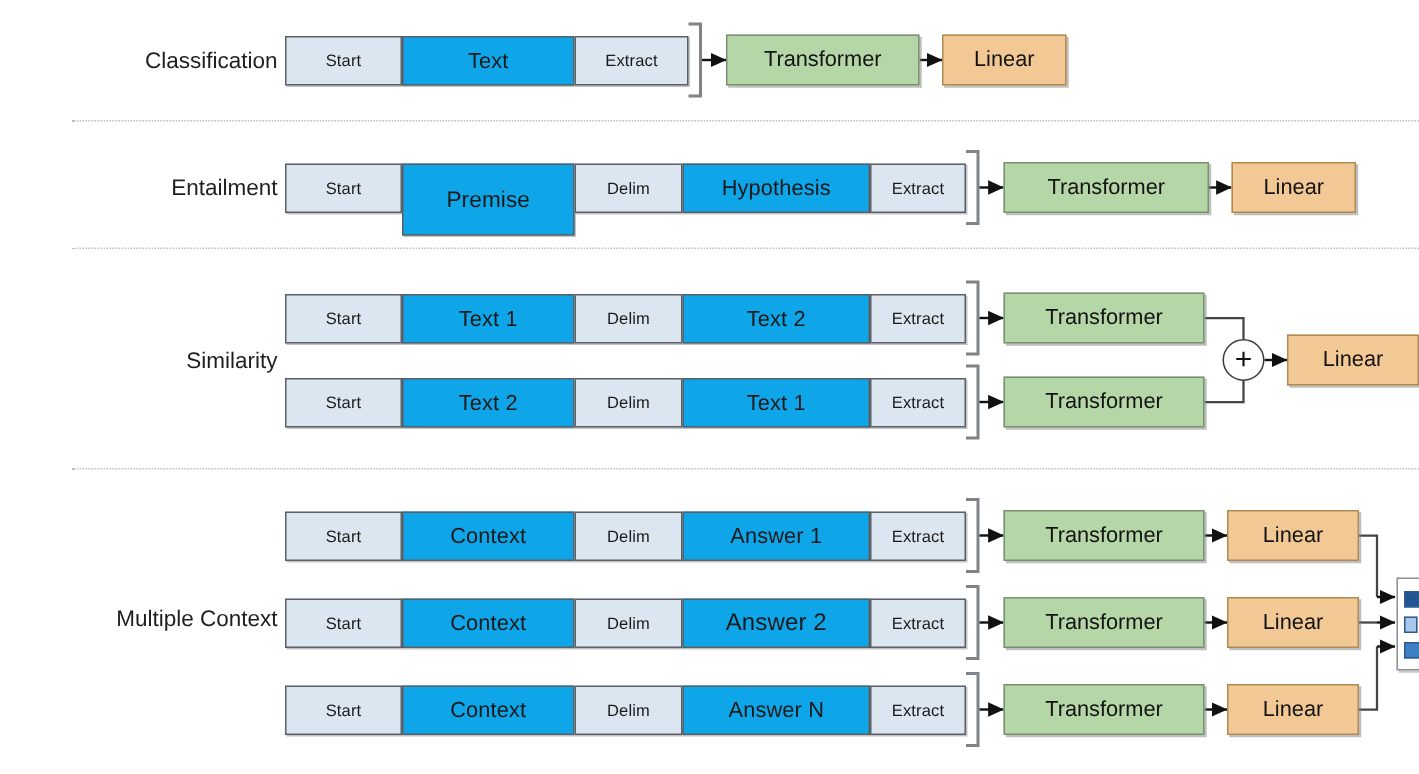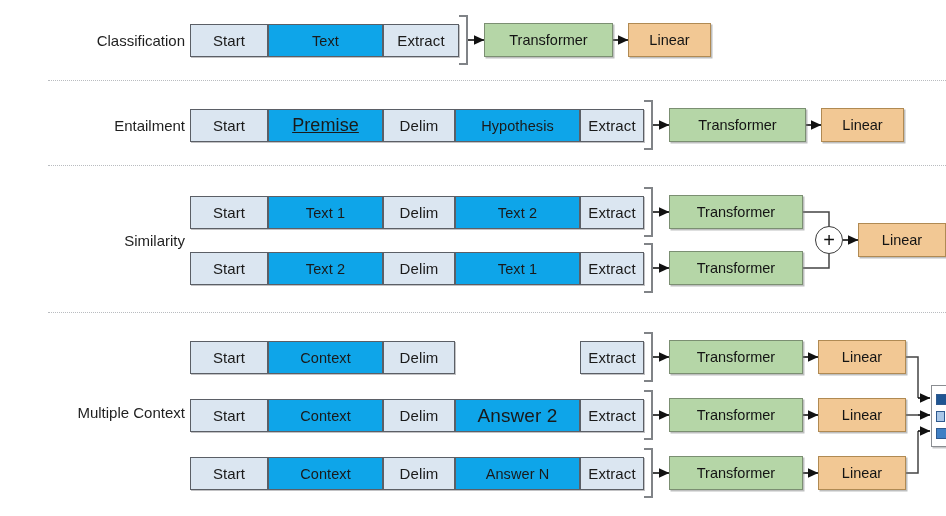--- a/index.html
+++ b/index.html
@@ -22,21 +22,21 @@
     line-height:1;
   }
 
   .tokbox{
     position:absolute;
     box-sizing:border-box;
     border:1px solid #5b5f66;
     display:flex;
     align-items:center;
     justify-content:center;
-    font-size:15px;
+    font-size:11px;
     color:#1a1a1a;
     letter-spacing:.1px;
     box-shadow:1px 1px 0 rgba(120,120,125,.45);
   }
   .tok-blue{background:#dbe6f1;}
   .tok-purple{background:#0ea5e9;}
 
   .modbox{
     position:absolute;
     box-sizing:border-box;
@@ -134,21 +134,21 @@
 
   <div class="row-label" style="left:0;top:33px;width:145px;">Classification</div>
   <div class="tokbox tok-blue" style="left:150px;top:24px;width:78px;height:33px;">Start</div>
   <div class="tokbox tok-purple" style="left:228px;top:24px;width:115px;height:33px;font-size:14.5px;">Text</div>
   <div class="tokbox tok-blue" style="left:343px;top:24px;width:76px;height:33px;">Extract</div>
   <div class="modbox mod-green" style="left:444px;top:23px;width:129px;height:34px;">Transformer</div>
   <div class="modbox mod-orange" style="left:588px;top:23px;width:83px;height:34px;">Linear</div>
 
   <div class="row-label" style="left:0;top:118px;width:145px;">Entailment</div>
   <div class="tokbox tok-blue" style="left:150px;top:109px;width:78px;height:33px;">Start</div>
-  <div class="tokbox tok-purple" style="left:228px;top:109px;width:115px;height:33px;font-size:18px;text-decoration:underline;">Premise</div>
+  <div class="tokbox tok-purple" style="left:228px;top:109px;width:115px;height:48px;font-size:15px;">Premise</div>
   <div class="tokbox tok-blue" style="left:343px;top:109px;width:72px;height:33px;">Delim</div>
   <div class="tokbox tok-purple" style="left:415px;top:109px;width:125px;height:33px;font-size:14.5px;">Hypothesis</div>
   <div class="tokbox tok-blue" style="left:540px;top:109px;width:64px;height:33px;">Extract</div>
   <div class="modbox mod-green" style="left:629px;top:108px;width:137px;height:34px;">Transformer</div>
   <div class="modbox mod-orange" style="left:781px;top:108px;width:83px;height:34px;">Linear</div>
 
   <div class="row-label" style="left:0;top:233px;width:145px;">Similarity</div>
 
   <div class="tokbox tok-blue" style="left:150px;top:196px;width:78px;height:33px;">Start</div>
   <div class="tokbox tok-purple" style="left:228px;top:196px;width:115px;height:33px;font-size:14.5px;">Text 1</div>
@@ -165,28 +165,29 @@
   <div class="modbox mod-green" style="left:629px;top:251px;width:134px;height:34px;">Transformer</div>
 
   <div class="plus-circle" style="left:775px;top:226px;width:28px;height:28px;">+</div>
   <div class="modbox mod-orange" style="left:818px;top:223px;width:88px;height:34px;">Linear</div>
 
   <div class="row-label" style="left:0;top:405px;width:145px;">Multiple Context</div>
 
   <div class="tokbox tok-blue" style="left:150px;top:341px;width:78px;height:33px;">Start</div>
   <div class="tokbox tok-purple" style="left:228px;top:341px;width:115px;height:33px;font-size:14.5px;">Context</div>
   <div class="tokbox tok-blue" style="left:343px;top:341px;width:72px;height:33px;">Delim</div>
+  <div class="tokbox tok-purple" style="left:415px;top:341px;width:125px;height:33px;font-size:14.5px;">Answer 1</div>
   <div class="tokbox tok-blue" style="left:540px;top:341px;width:64px;height:33px;">Extract</div>
   <div class="modbox mod-green" style="left:629px;top:340px;width:134px;height:34px;">Transformer</div>
   <div class="modbox mod-orange" style="left:778px;top:340px;width:88px;height:34px;">Linear</div>
 
   <div class="tokbox tok-blue" style="left:150px;top:399px;width:78px;height:33px;">Start</div>
   <div class="tokbox tok-purple" style="left:228px;top:399px;width:115px;height:33px;font-size:14.5px;">Context</div>
   <div class="tokbox tok-blue" style="left:343px;top:399px;width:72px;height:33px;">Delim</div>
-  <div class="tokbox tok-purple" style="left:415px;top:399px;width:125px;height:33px;font-size:19px;">Answer 2</div>
+  <div class="tokbox tok-purple" style="left:415px;top:399px;width:125px;height:33px;font-size:16px;">Answer 2</div>
   <div class="tokbox tok-blue" style="left:540px;top:399px;width:64px;height:33px;">Extract</div>
   <div class="modbox mod-green" style="left:629px;top:398px;width:134px;height:34px;">Transformer</div>
   <div class="modbox mod-orange" style="left:778px;top:398px;width:88px;height:34px;">Linear</div>
 
   <div class="tokbox tok-blue" style="left:150px;top:457px;width:78px;height:33px;">Start</div>
   <div class="tokbox tok-purple" style="left:228px;top:457px;width:115px;height:33px;font-size:14.5px;">Context</div>
   <div class="tokbox tok-blue" style="left:343px;top:457px;width:72px;height:33px;">Delim</div>
   <div class="tokbox tok-purple" style="left:415px;top:457px;width:125px;height:33px;font-size:14.5px;">Answer N</div>
   <div class="tokbox tok-blue" style="left:540px;top:457px;width:64px;height:33px;">Extract</div>
   <div class="modbox mod-green" style="left:629px;top:456px;width:134px;height:34px;">Transformer</div>

